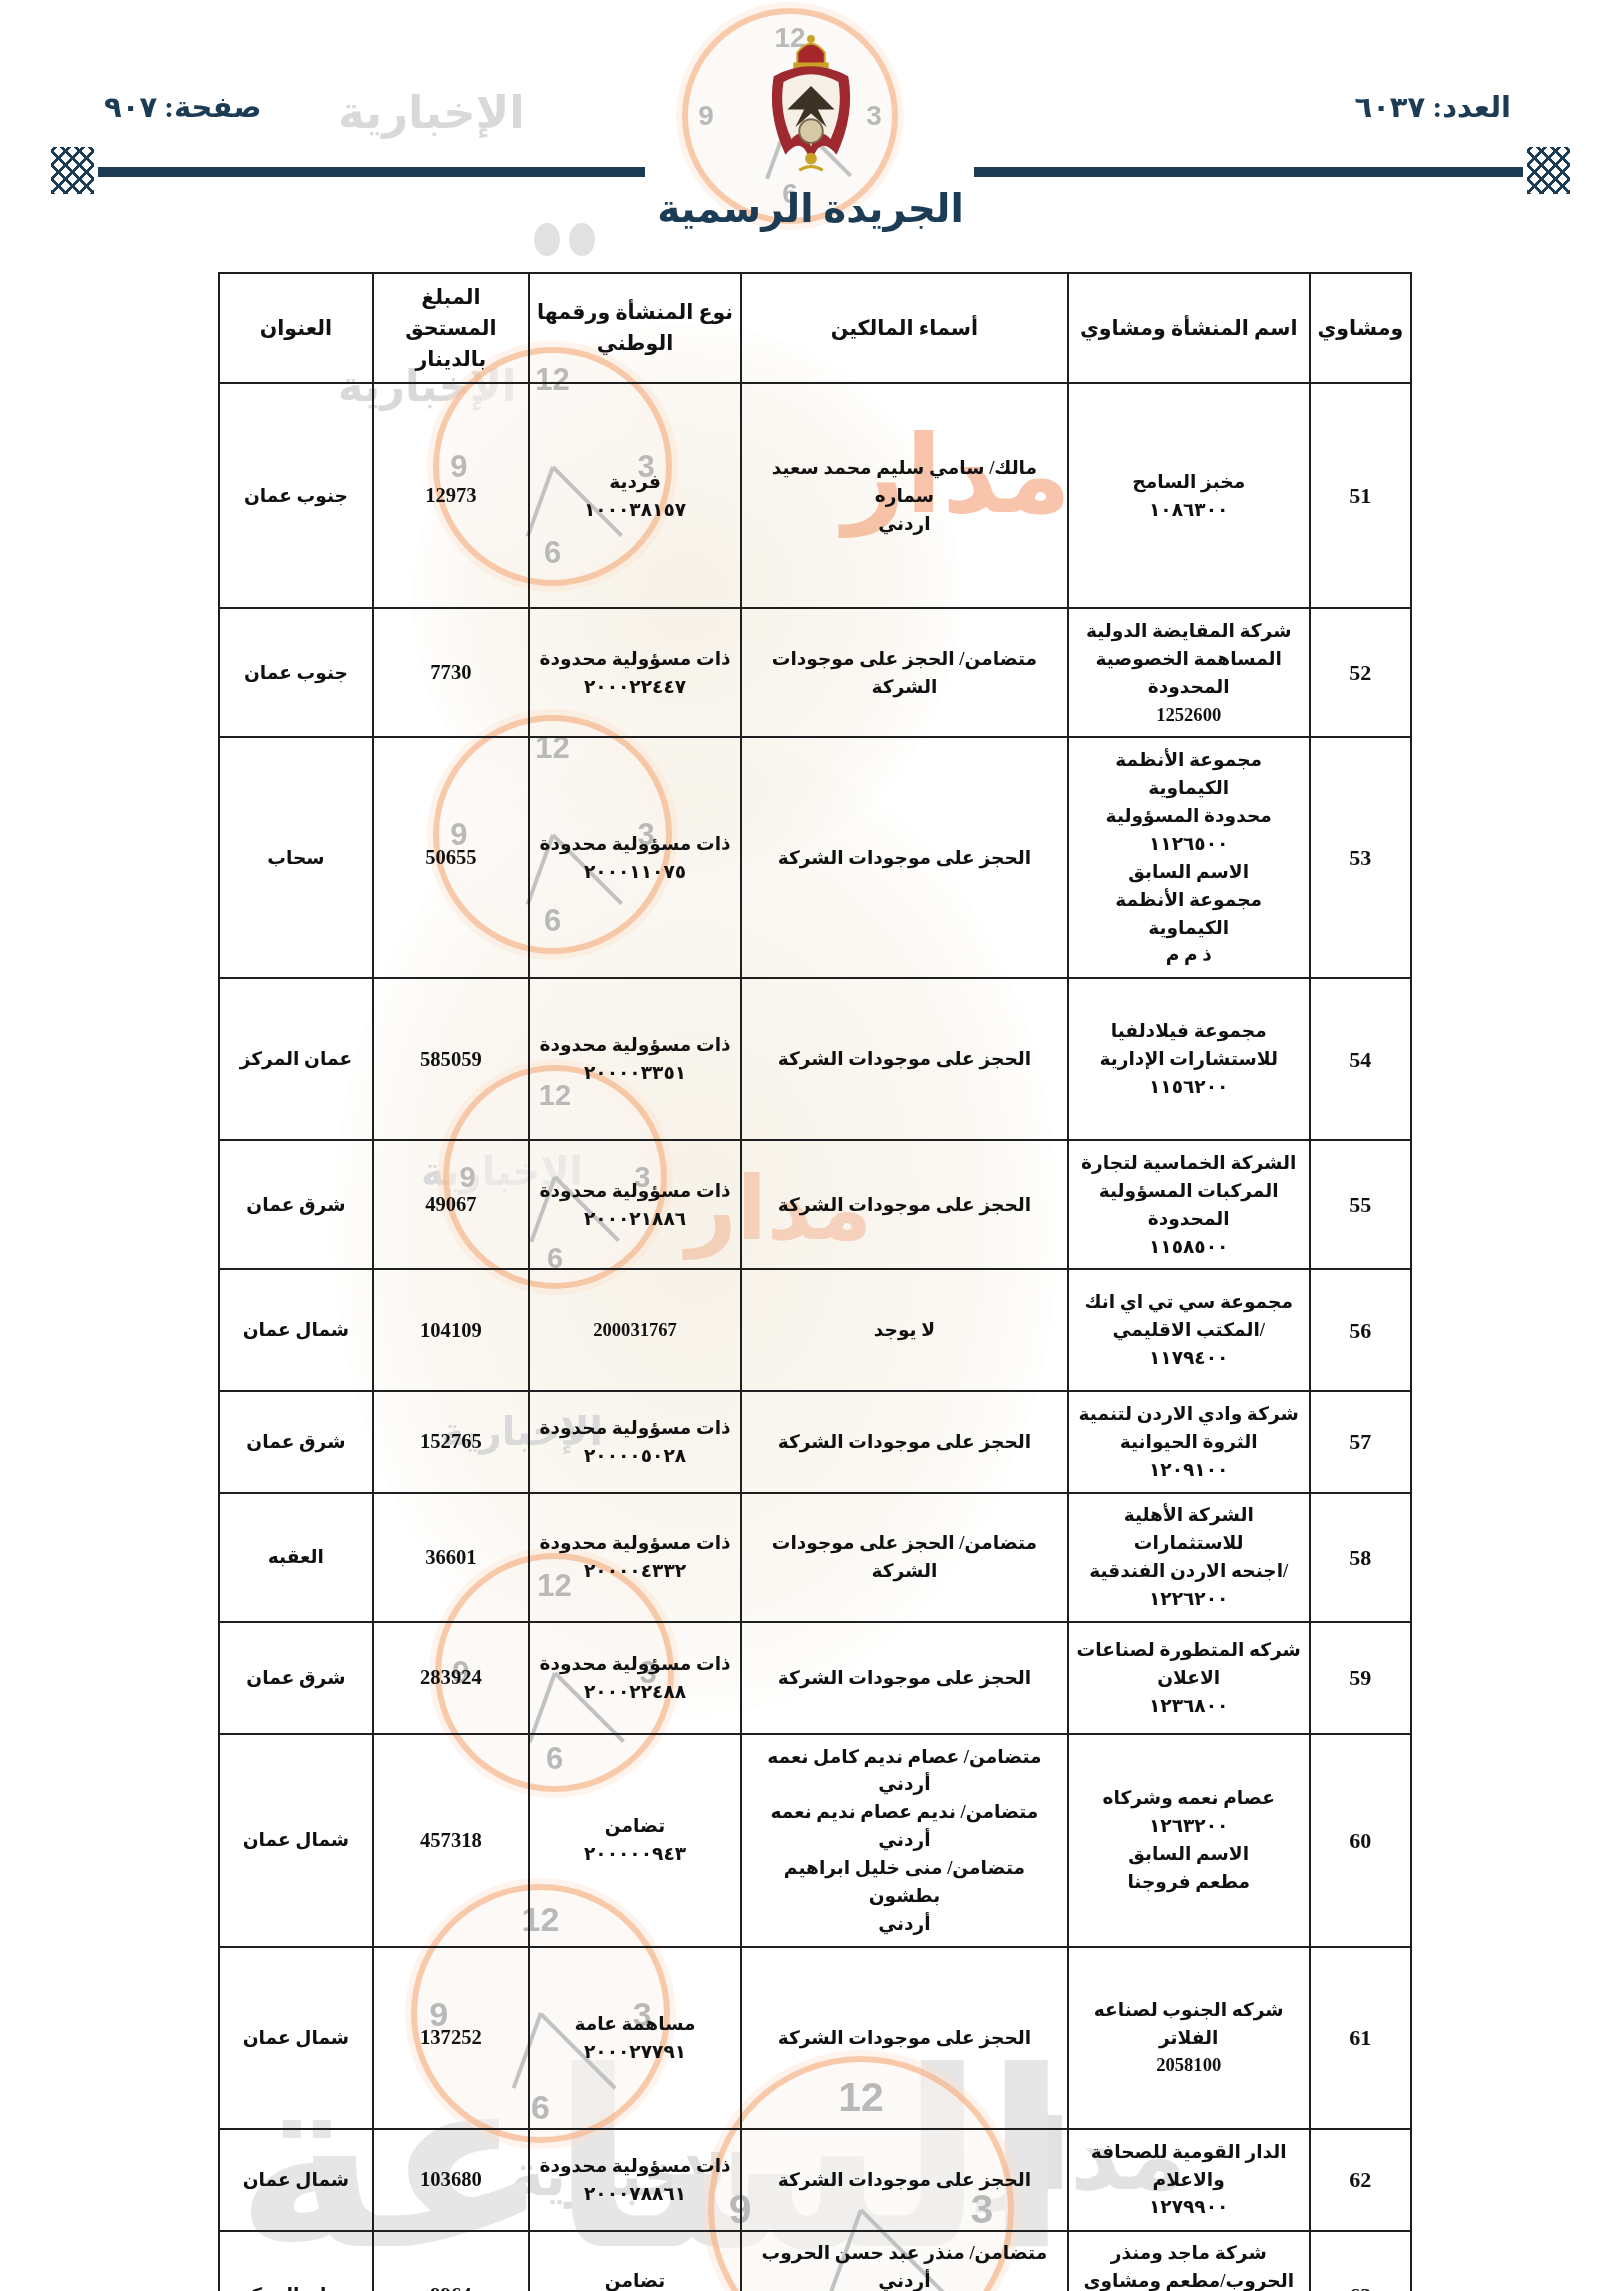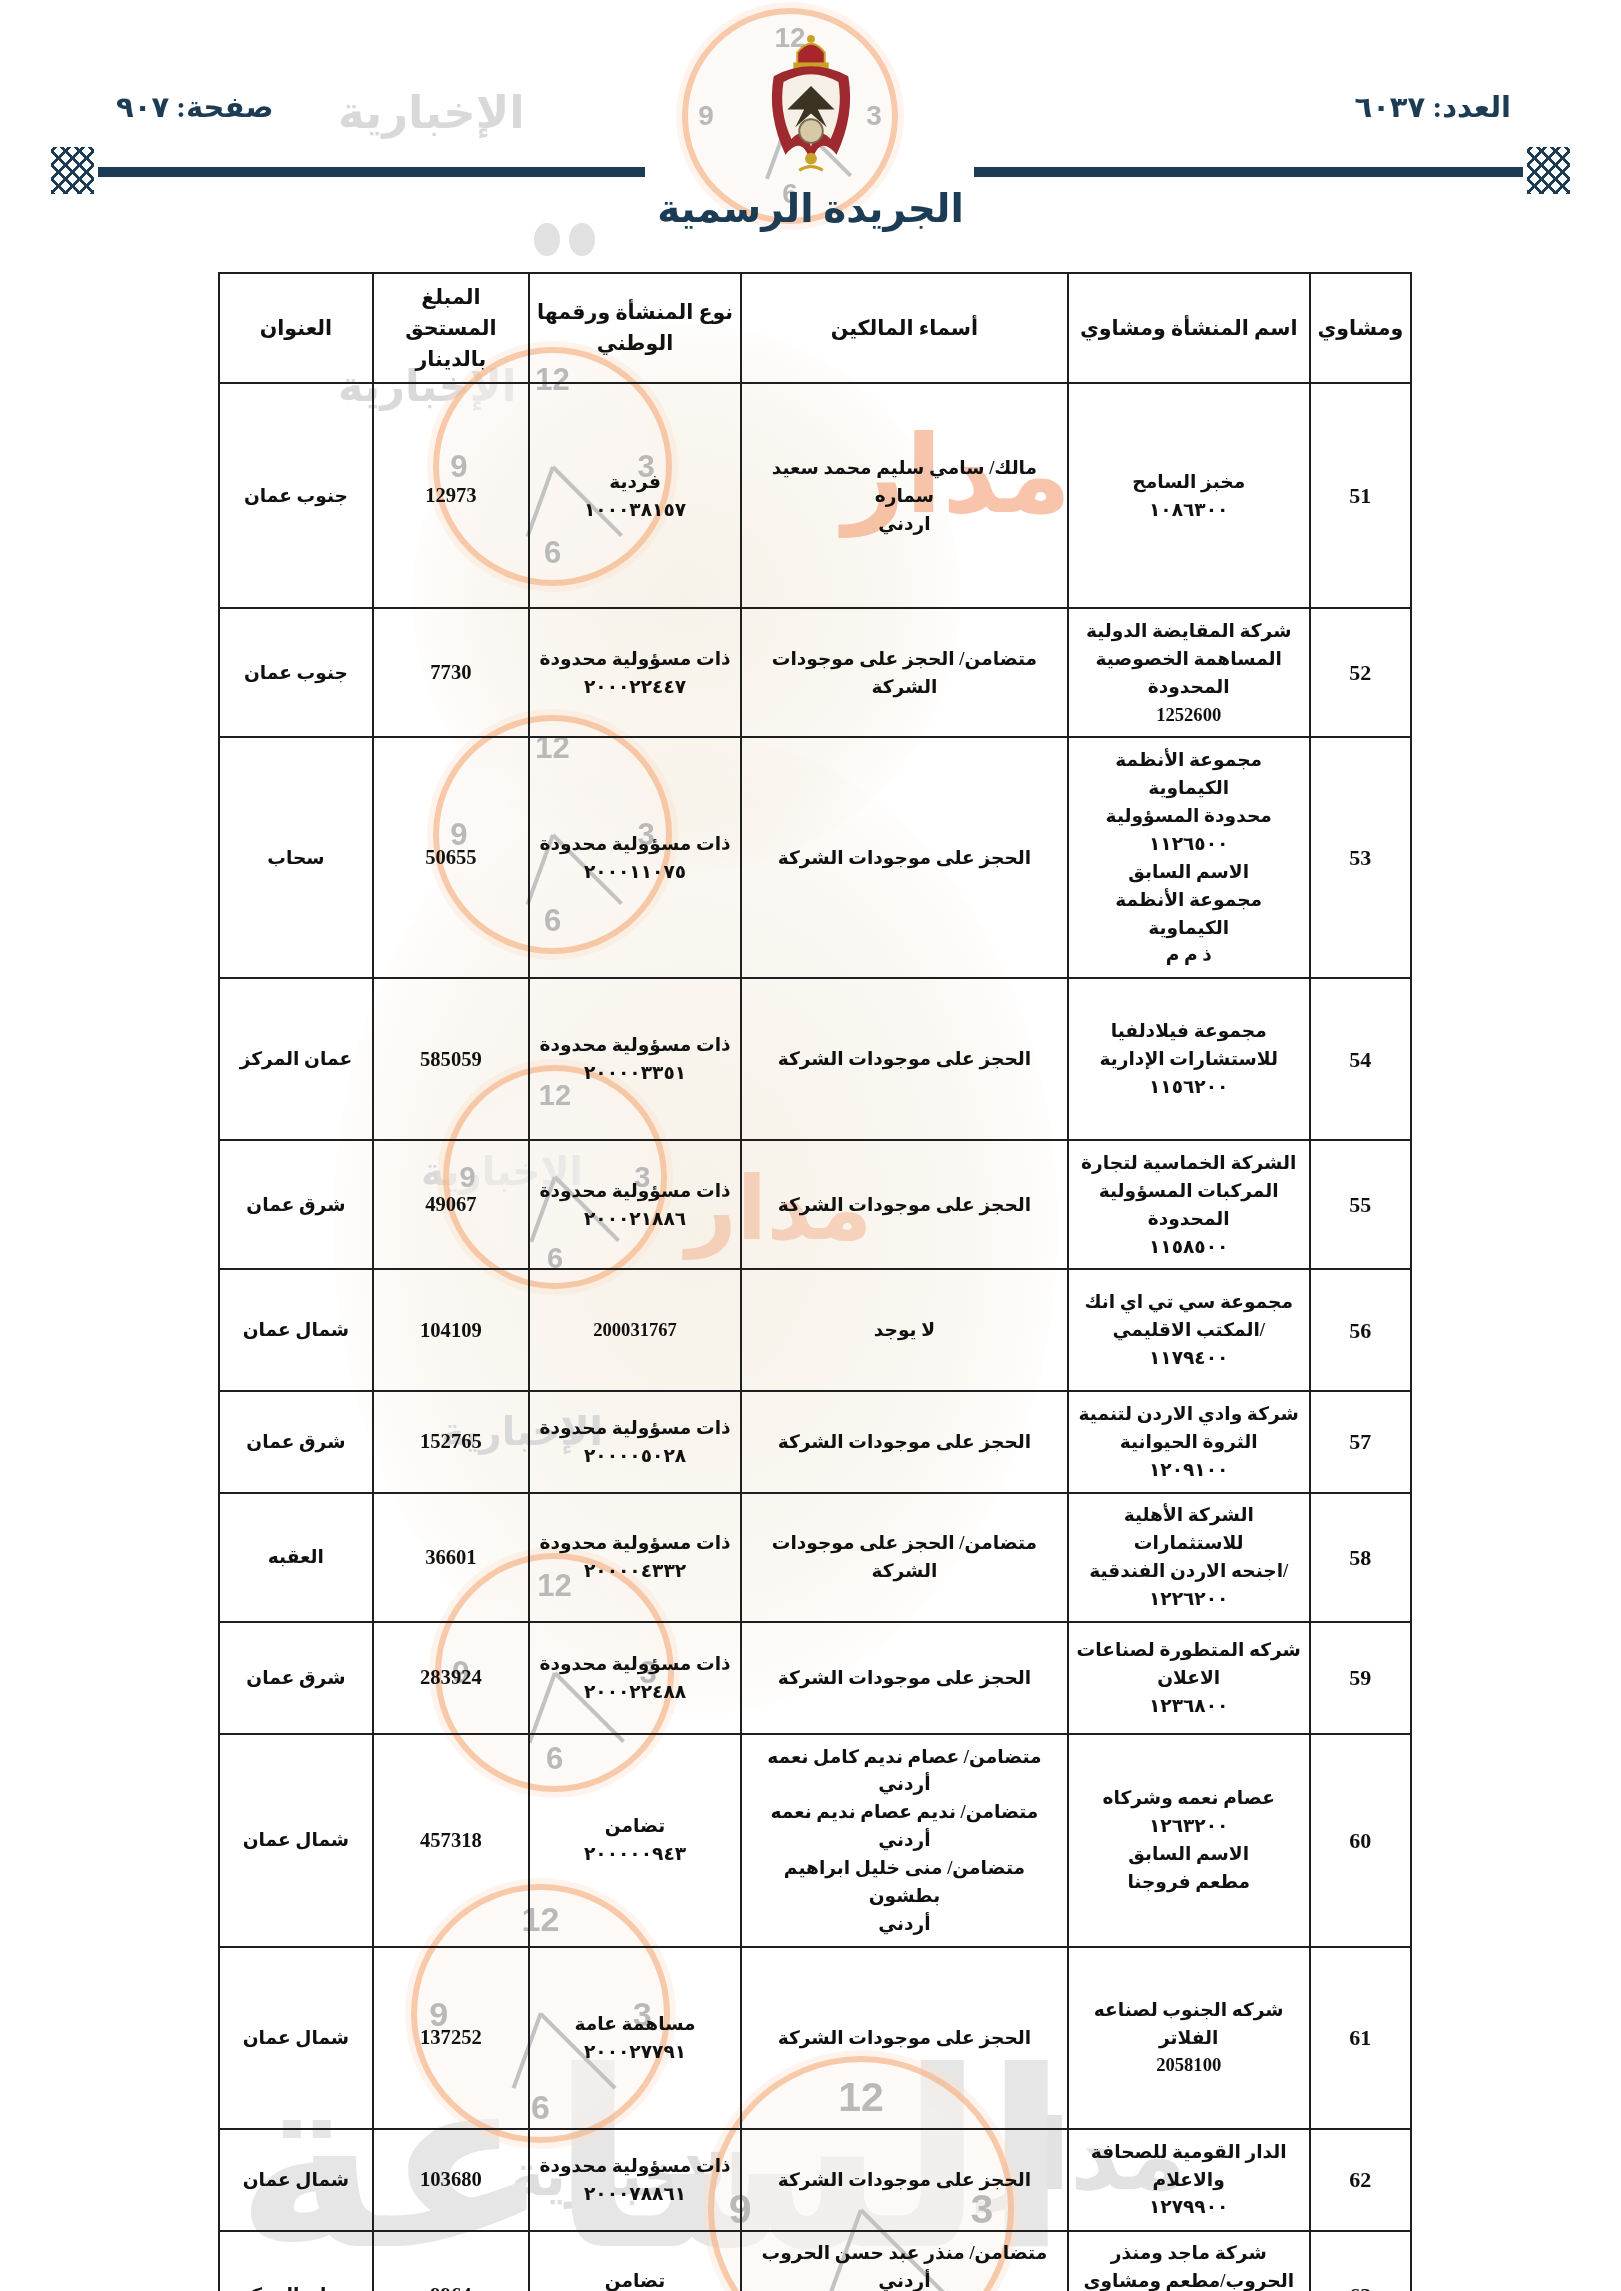--- a/index.html
+++ b/index.html
@@ -18,21 +18,21 @@
   .clock{position:absolute;border-radius:50%;border:6.9px solid rgba(242,163,107,.55);
          background:radial-gradient(circle,rgba(250,246,242,.55) 55%,rgba(253,236,224,.45) 100%);
          box-shadow:0 0 0 5.9px rgba(253,224,203,.35);}
   .clock .cn{position:absolute;color:#b9b9b9;font-weight:bold;font-family:"Liberation Sans",sans-serif;}
   .clock .hand{position:absolute;background:#c2c2c2;transform-origin:50% 100%;}
   .wm-blob{position:absolute;border-radius:50%;
            background:radial-gradient(ellipse at center,rgba(214,190,140,.20) 0%,rgba(214,190,140,.10) 55%,transparent 75%);}
   
   .hdr-label{position:absolute;top:90px;font-size:29px;font-weight:bold;color:#1c3b55;z-index:2;}
   .issue{right:110px;}
-  .pageno{left:116px;}
+  .pageno{left:104px;}
   .rule{position:absolute;top:167px;height:9.8px;background:#1c3b55;z-index:2;}
   .rule-right{right:98px;width:549px;}
   .rule-left{left:98px;width:547px;}
   .chain{position:absolute;top:147px;width:43px;height:47px;z-index:2;
     background:
       repeating-linear-gradient(45deg,#1c3b55 0 2.9px,transparent 2.9px 9.8px),
       repeating-linear-gradient(-45deg,#1c3b55 0 2.9px,transparent 2.9px 9.8px);}
   .chain-right{right:51px;}
   .chain-left{left:51px;}
   .emblem{position:absolute;left:760px;top:33px;z-index:2;}

